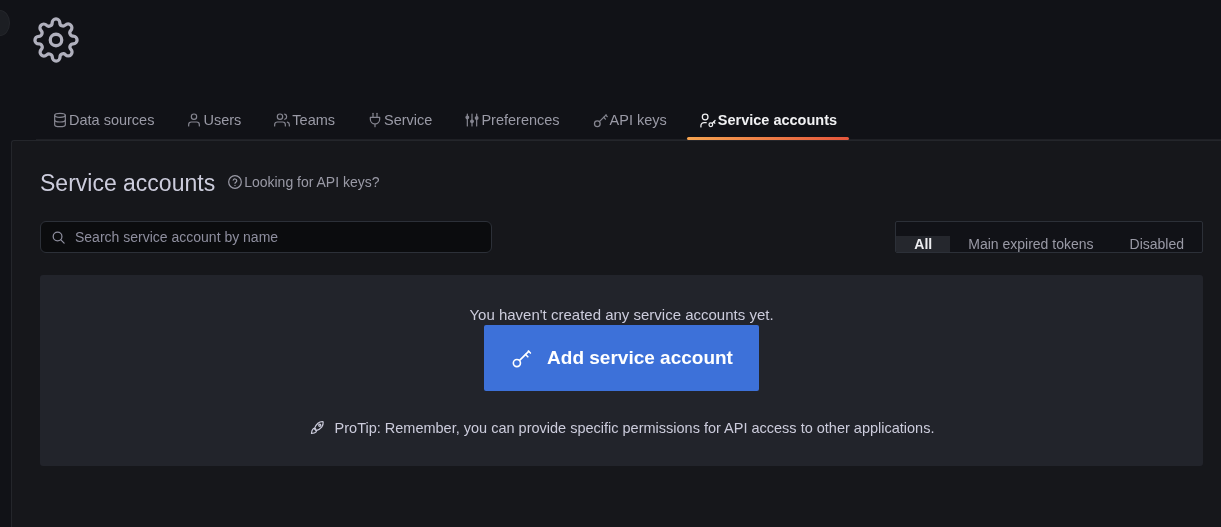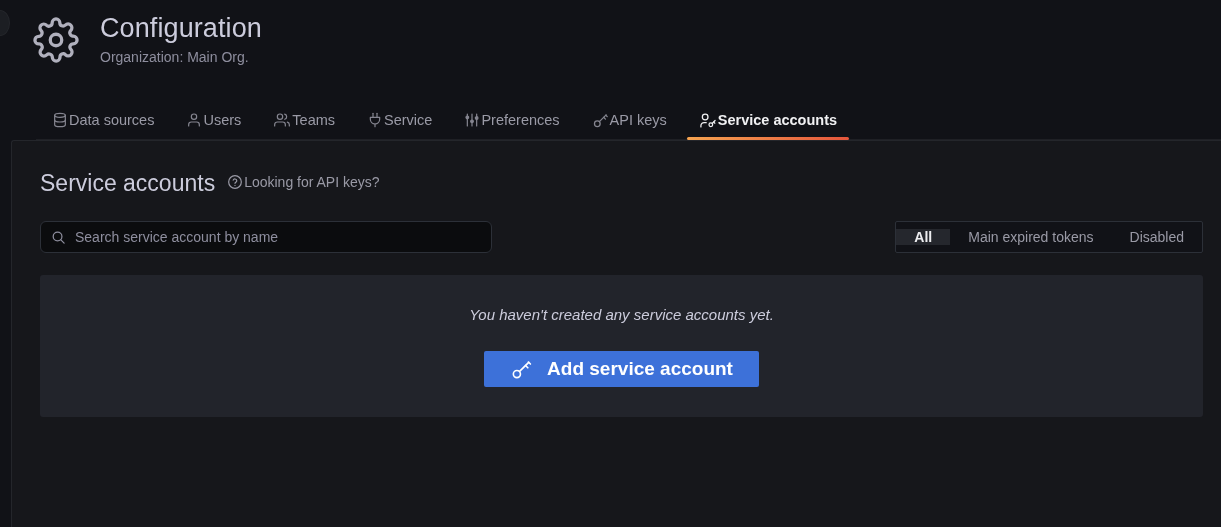--- a/index.html
+++ b/index.html
@@ -77,42 +77,42 @@
     display: flex; align-items: center;
   }
   .search-box .sicon { position: absolute; left: 10px; display: flex; align-items: center; }
   .search-input {
     width: 100%; height: 100%; background: transparent; border: 0; outline: none;
     padding: 0 10px 0 34px; font-family: inherit; font-size: 14px; color: #ccccdc;
   }
   .search-input::placeholder { color: #8e8e9e; }
 
   .radio-group {
-    display: flex; align-items: center; height: 32px;
+    display: flex; align-items: flex-end; height: 32px;
     border: 1px solid #2c3038; border-radius: 2px; background: #111217; overflow: hidden;
   }
   .radio-btn {
     display: flex; align-items: center; padding: 0 18px;
     font-size: 14px; color: #9a9aa6; cursor: pointer; background: transparent;
     border: 0; font-family: inherit; white-space: nowrap;
   }
   .radio-btn.selected { background: #25272d; color: #ededf0; font-weight: 700; }
 
   
   .empty-panel {
     margin-top: 22px; margin-right: 9px;
     background: #22242b; border-radius: 3px;
     padding: 30px 20px 30px;
     display: flex; flex-direction: column; align-items: center;
   }
-  .empty-msg { font-size: 15px; font-style: italic; color: #ccccdc; line-height: 20px; }
+  .empty-msg { font-size: 15px; color: #ccccdc; line-height: 20px; }
   .add-btn {
-    margin-top: 26px; display: flex; align-items: center; gap: 14px;
+    display: flex; align-items: center; gap: 14px;
     background: #3d71d9; border: 0; border-radius: 2px;
-    padding: 0 26px; height: 36px; cursor: pointer;
+    padding: 0 26px; height: 66px; cursor: pointer;
     font-family: inherit; font-size: 19px; font-weight: 700; color: #ffffff;
   }
   .protip {
     margin-top: 28px; display: flex; align-items: center; gap: 9px;
     font-size: 14.5px; color: #ccccdc;
   }
   svg { display: block; }
 </style>
 </head>
 <body>
@@ -122,24 +122,20 @@
   <div class="header">
 
     <div class="nav-stub"></div>
 
     <div class="title-row">
       <div class="gear-wrap">
         <svg width="46" height="46" viewBox="0 0 24 24" fill="none" stroke="#b0b0bd" stroke-width="1.7" stroke-linecap="round" stroke-linejoin="round">
           <circle cx="12" cy="12" r="3"></circle>
           <path d="M19.4 15a1.65 1.65 0 0 0 .33 1.82l.06.06a2 2 0 1 1-2.83 2.83l-.06-.06a1.65 1.65 0 0 0-1.82-.33 1.65 1.65 0 0 0-1 1.51V21a2 2 0 1 1-4 0v-.09A1.65 1.65 0 0 0 9 19.4a1.65 1.65 0 0 0-1.82.33l-.06.06a2 2 0 1 1-2.83-2.83l.06-.06a1.65 1.65 0 0 0 .33-1.82 1.65 1.65 0 0 0-1.51-1H3a2 2 0 1 1 0-4h.09A1.65 1.65 0 0 0 4.6 9a1.65 1.65 0 0 0-.33-1.82l-.06-.06a2 2 0 1 1 2.83-2.83l.06.06A1.65 1.65 0 0 0 9 4.6a1.65 1.65 0 0 0 1-1.51V3a2 2 0 1 1 4 0v.09a1.65 1.65 0 0 0 1 1.51 1.65 1.65 0 0 0 1.82-.33l.06-.06a2 2 0 1 1 2.83 2.83l-.06.06A1.65 1.65 0 0 0 19.4 9c.14.33.4.6.73.76.3.15.64.23.98.24H21a2 2 0 1 1 0 4h-.09a1.65 1.65 0 0 0-1.51 1z"></path>
         </svg>
-      </div>
-      <div class="titles">
-        <div class="page-title">Configuration</div>
-        <div class="page-sub">Organization: Main Org.</div>
       </div>
     </div>
 
     <div class="tabs">
       <div class="tabs-divider"></div>
 
       <div class="tab">
         <span class="ticon">
           <svg width="16" height="16" viewBox="0 0 24 24" fill="none" stroke="#9a9aa6" stroke-width="1.8" stroke-linecap="round" stroke-linejoin="round">
             <ellipse cx="12" cy="5" rx="8" ry="3"></ellipse>
@@ -268,16 +264,26 @@
           <svg width="23" height="23" viewBox="0 0 24 24" fill="none" stroke="#ffffff" stroke-width="1.7" stroke-linecap="round" stroke-linejoin="round">
             <circle cx="7.2" cy="16.8" r="3.7"></circle>
               <path d="M10 14 19.5 4.5"></path>
               <path d="M16.2 7.8 18.6 10.2"></path>
               <path d="M19.2 4.2 21.3 6.3"></path>
           </svg>
         </span>
         <span>Add service account</span>
       </button>
 
+      <div class="protip">
+        <span>
+          <svg width="17" height="17" viewBox="0 0 24 24" fill="none" stroke="#ccccdc" stroke-width="1.7" stroke-linecap="round" stroke-linejoin="round">
+            <path d="M5.5 14.2c-1.6 1.6-2 6.3-2 6.3s4.7-.4 6.3-2c.9-.9.9-2.4 0-3.4a2.4 2.4 0 0 0-4.3-.9z"></path>
+            <path d="M10 16.5 7.5 14c1-3.2 2.6-6 5.1-8 2-1.6 5.3-2.3 7.4-2.1.2 2.1-.5 5.4-2.1 7.4-2 2.5-4.8 4.1-8 5.2z"></path>
+            <circle cx="15.2" cy="8.8" r="1.5"></circle>
+          </svg>
+        </span>
+        <span>ProTip: Remember, you can provide specific permissions for API access to other applications.</span>
+      </div>
     </div>
 
   </div>
 </div>
 
 </body></html>

